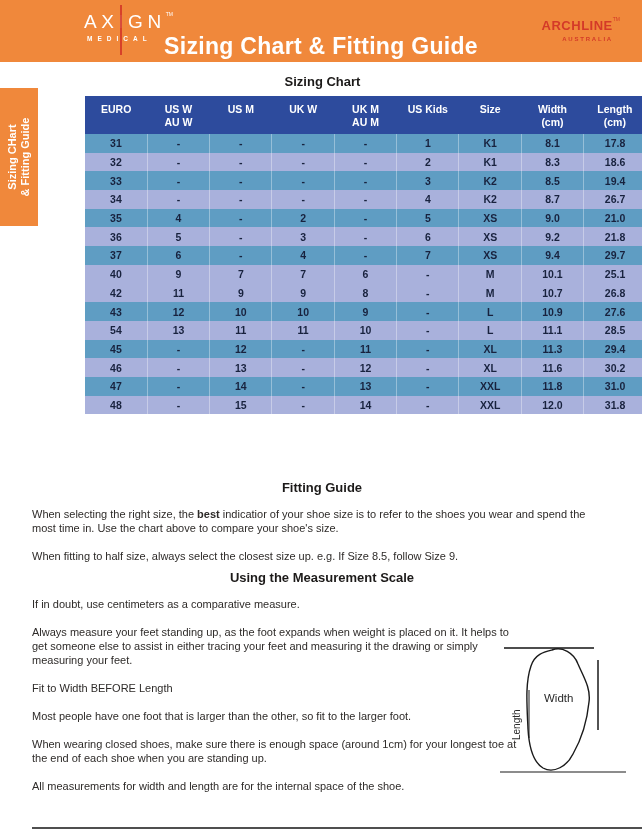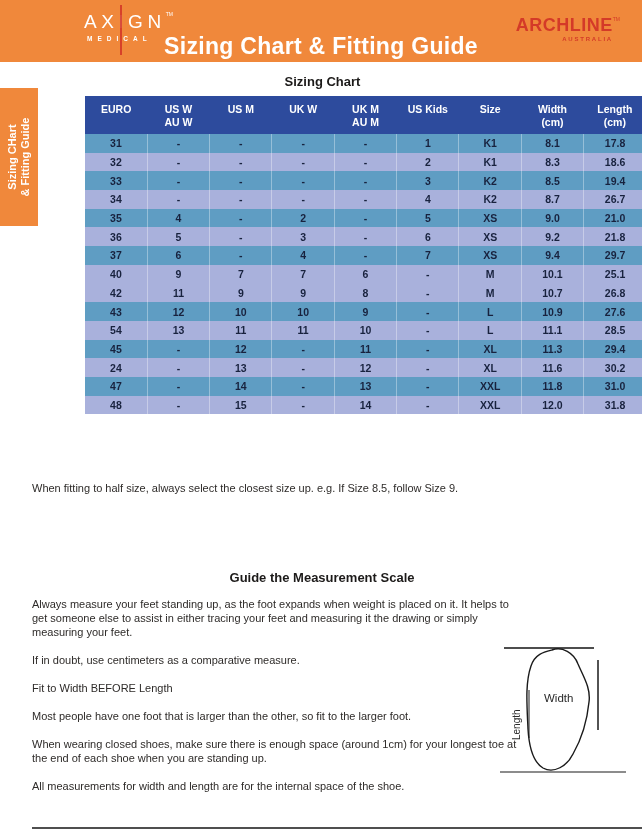--- a/index.html
+++ b/index.html
@@ -11,21 +11,21 @@
   }
   
   .banner { position:absolute; left:0; top:0; width:642px; height:62px; background:var(--orange,#F0883B); }
   .axign-logo { position:absolute; left:84px; top:11px; color:#fff; }
   .axign-name { font-size:19px; font-weight:400; letter-spacing:4.5px; line-height:22px; }
   .axign-tm { font-size:5px; vertical-align:top; letter-spacing:0; }
   .axign-sub { display:block; font-size:6.5px; font-weight:bold; letter-spacing:5px; margin-top:2px; padding-left:3px; }
   .axign-redline { position:absolute; left:36px; top:-6px; width:2px; height:50px; background:var(--brand_red,#C03A2A); opacity:.9; }
   .banner-title { position:absolute; left:0; right:0; top:17px; text-align:center; color:#fff; font-size:23px; font-weight:bold; letter-spacing:.3px;margin-top:16px; }
   .archline-logo { position:absolute; right:22px; top:16px; color:var(--brand_red,#DC3726); text-align:right; }
-  .arch-name { font-size:18px; font-weight:bold; letter-spacing:.5px; line-height:18px;margin-left:25px; }
+  .arch-name { font-size:13px; font-weight:bold; letter-spacing:.5px; line-height:18px;margin-left:25px; }
   .arch-tm { font-size:5px; vertical-align:top; }
   .arch-sub { display:block; font-size:6px; font-weight:bold; letter-spacing:1.8px; margin-top:1px; padding-right:7px; }
   
   .side-tab { position:absolute; left:0; top:88px; width:38px; height:138px; background:var(--orange,#F0883B); }
   .side-tab-inner { position:absolute; top:50%; left:50%; transform:translate(-50%,-50%) rotate(-90deg); white-space:nowrap; text-align:center; color:#fff; font-weight:bold; font-size:11px; line-height:13px; }
   .side-tab-inner span { display:block; }
   
   .section-heading { position:absolute; left:35px; width:575px; text-align:center; font-size:13px; font-weight:bold; color:#1c1a19; }
   .h-sizing { top:74px; }
   
@@ -225,21 +225,21 @@
             <td>-</td>
             <td>12</td>
             <td>-</td>
             <td>11</td>
             <td>-</td>
             <td>XL</td>
             <td>11.3</td>
             <td>29.4</td>
           </tr>
           <tr class="light">
-            <td>24</td>
+            <td>46</td>
             <td>-</td>
             <td>13</td>
             <td>-</td>
             <td>12</td>
             <td>-</td>
             <td>XL</td>
             <td>11.6</td>
             <td>30.2</td>
           </tr>
           <tr class="dark">
@@ -262,27 +262,29 @@
             <td>-</td>
             <td>XXL</td>
             <td>12.0</td>
             <td>31.8</td>
           </tr>
         </tbody>
       </table>
   </div>
 
   <div class="textblock fg-block">
+    <h3>Fitting Guide</h3>
+    <p><span>When selecting the right size, the </span><span class="bold">best</span><span> indicatior of your shoe size is to refer to the shoes you wear and spend the most time in. Use the chart above to compare your shoe's size.</span></p>
     <p>When fitting to half size, always select the closest size up. e.g. If Size 8.5, follow Size 9.</p>
   </div>
 
   <div class="textblock ms-block">
-    <h3>Guide the Measurement Scale</h3>
+    <h3>Using the Measurement Scale</h3>
+    <p>If in doubt, use centimeters as a comparative measure.</p>
     <p>Always measure your feet standing up, as the foot expands when weight is placed on it. It helps to get someone else to assist in either tracing your feet and measuring it the drawing or simply measuring your feet.</p>
-    <p>If in doubt, use centimeters as a comparative measure.</p>
     <p>Fit to Width BEFORE Length</p>
     <p>Most people have one foot that is larger than the other, so fit to the larger foot.</p>
     <p>When wearing closed shoes, make sure there is enough space (around 1cm) for your longest toe at the end of each shoe when you are standing up.</p>
     <p>All measurements for width and length are for the internal space of the shoe.</p>
   </div>
 
   <div class="foot-diagram">
     <svg width="144" height="150" viewBox="0 0 144 150">
       <line x1="6" y1="10" x2="96" y2="10" stroke="#4d4d4d" stroke-width="2"></line>
       <path d="M54 12 C64 8 76 15 80 26 C85 38 93 50 91 64 C89 84 83 102 75 116 C69 128 56 136 45 130 C35 124 31 108 30 91 C29 68 27 45 33 28 C37 16 46 14 54 12 Z" fill="none" stroke="#1a1a1a" stroke-width="1.4" stroke-linejoin="round"></path>

